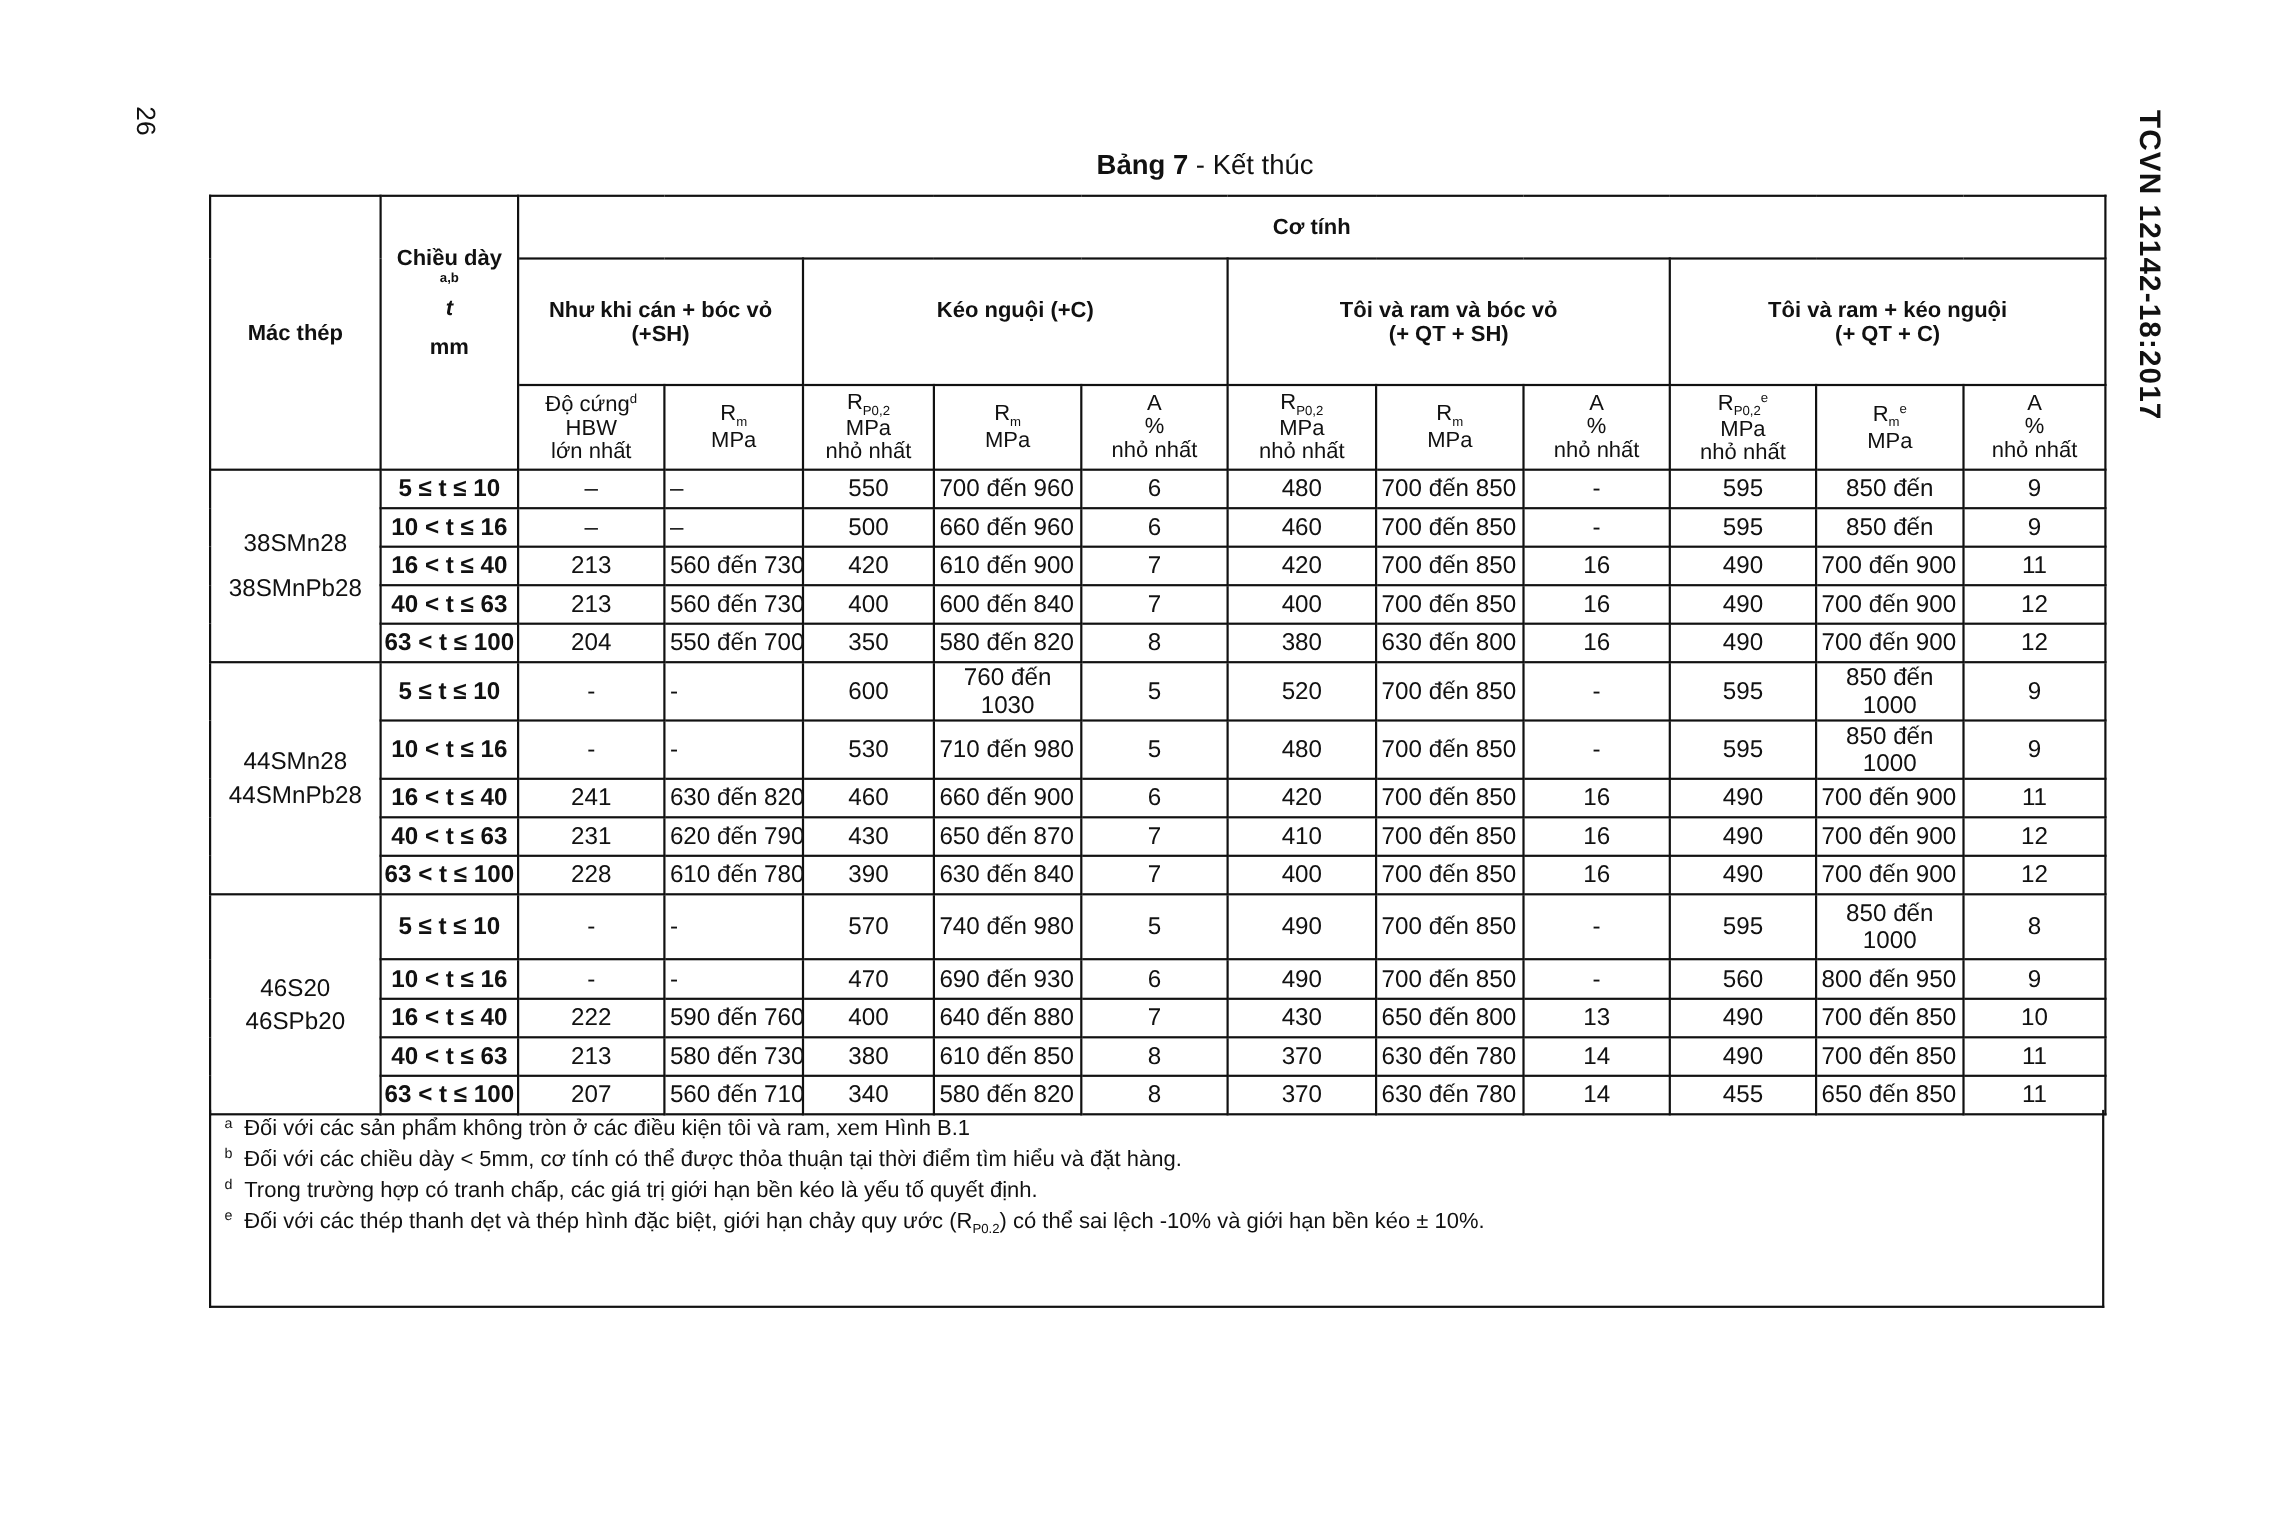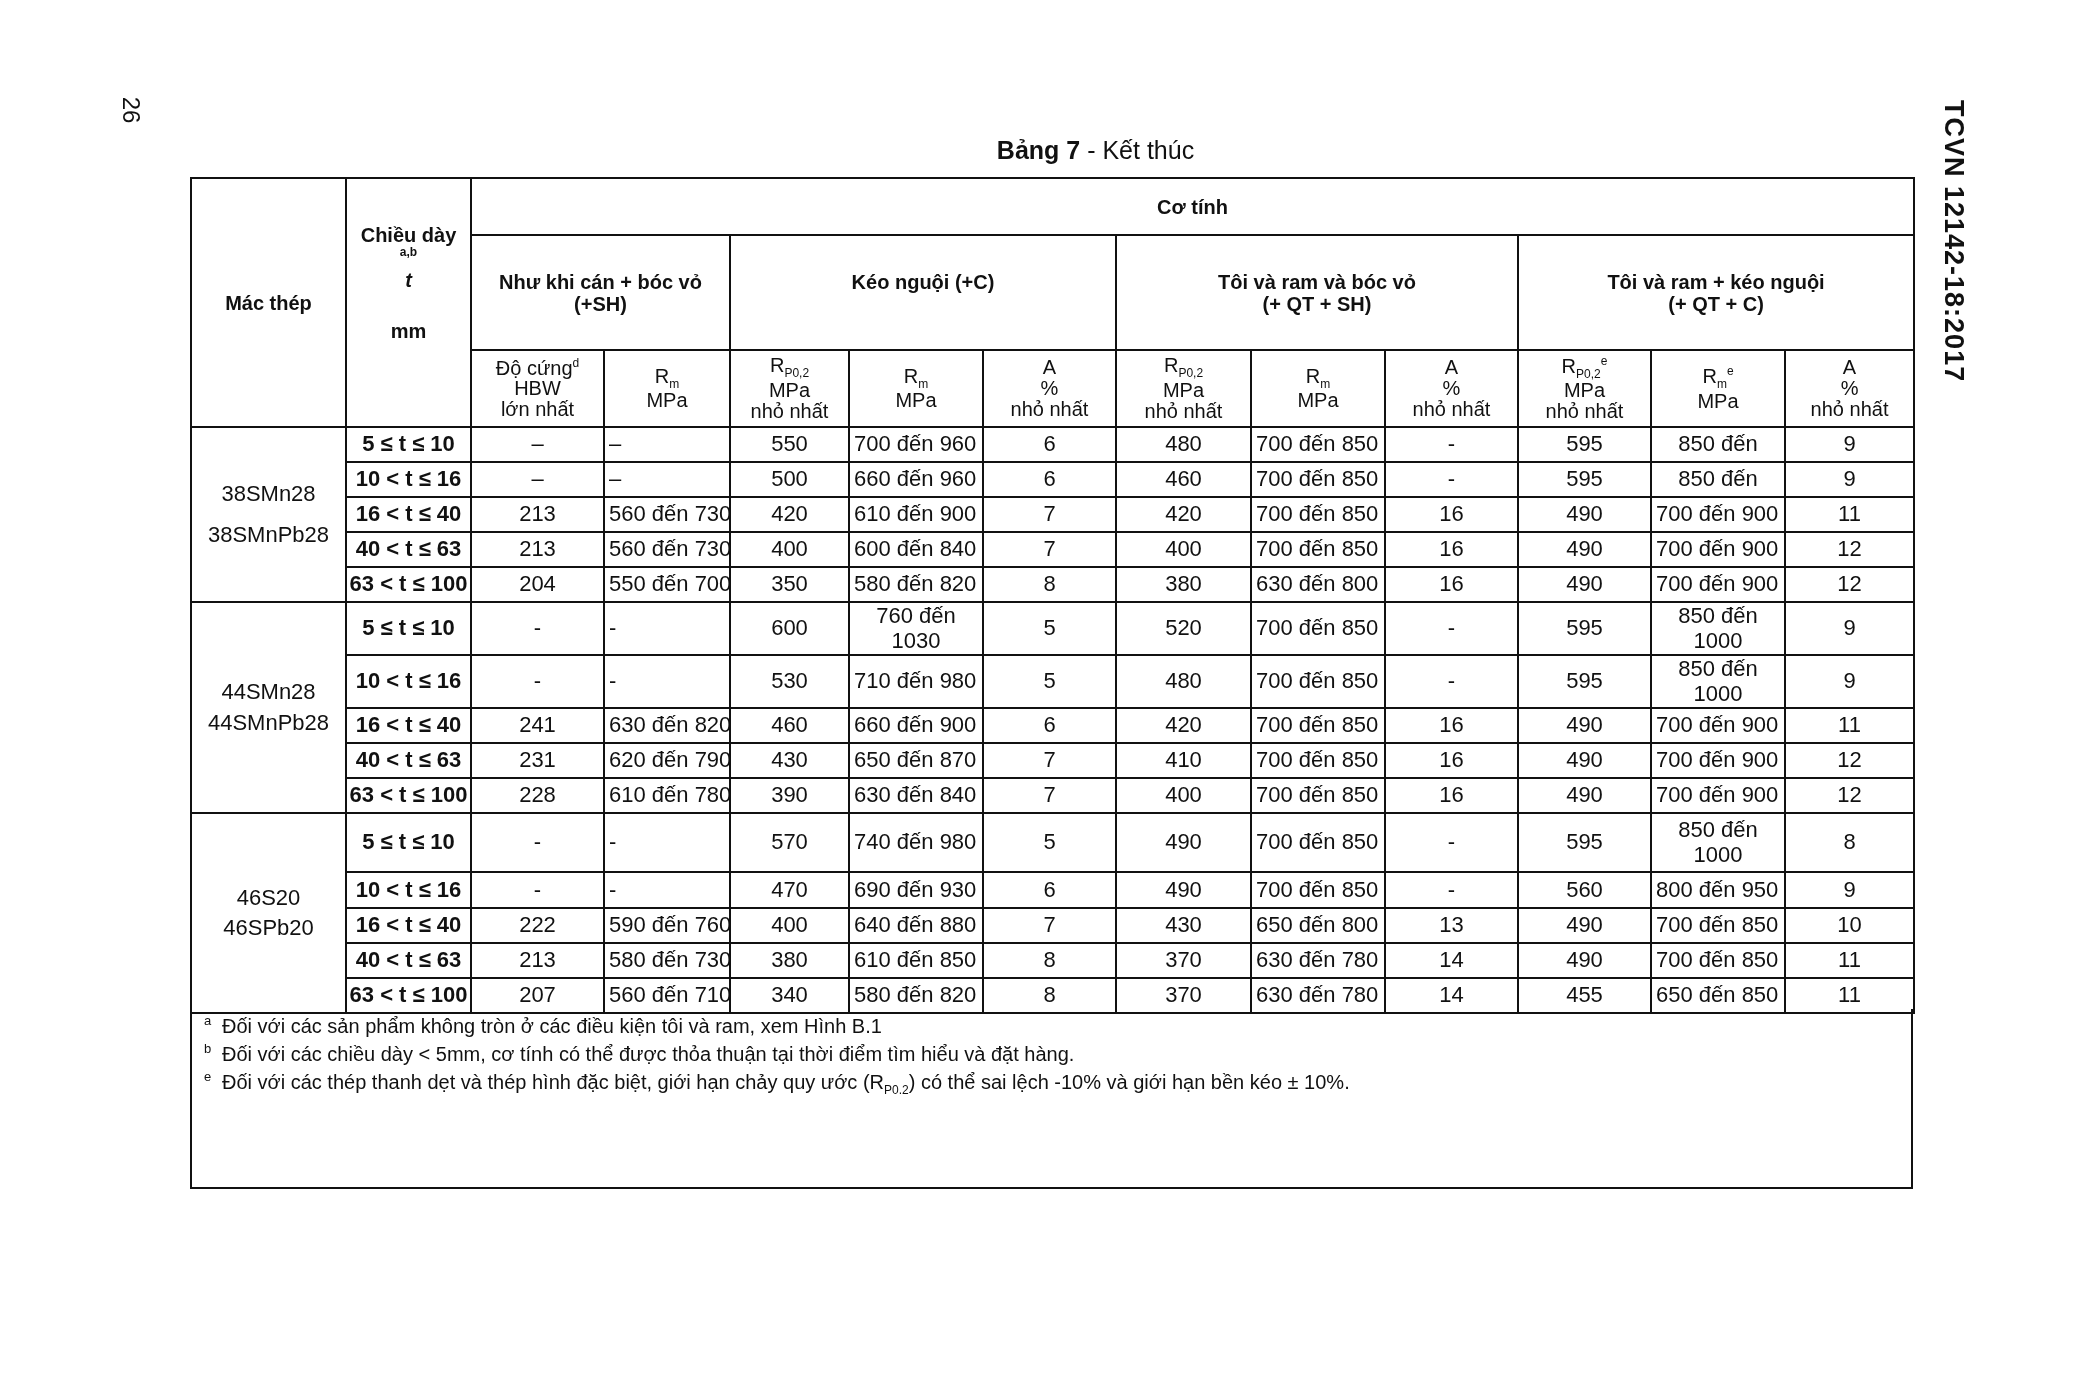--- a/index.html
+++ b/index.html
@@ -51,21 +51,21 @@
       <col style="width:134px">
       <col style="width:129px">
   </colgroup>
   <thead>
     <tr style="height:57px">
       <td rowspan="3" class="hdr">Mác thép</td>
       <td rowspan="3" class="hdr" style="vertical-align:top;padding-top:45px;">
         <div>Chiều dày</div>
         <div style="font-size:12px">a,b</div>
         <div style="font-style:italic;margin-top:10px">t</div>
-        <div style="margin-top:29px">mm</div>
+        <div style="margin-top:14px">mm</div>
       </td>
       <td colspan="11" class="hdr">Cơ tính</td>
     </tr>
     <tr style="height:115px">
       <td colspan="2" class="hdr hdr-gap">
           <div>Như khi cán + bóc vỏ</div>
           <div>(+SH)</div>
         </td>
       <td colspan="3" class="hdr hdr-gap">
           <div>Kéo nguội (+C)</div>
@@ -356,14 +356,15 @@
         <td>455</td>
         <td class="cell-range">650 đến 850</td>
         <td>11</td>
       </tr>
     </tbody>
 </table>
 
 <div class="notes" id="notes">
     <div class="note"><span class="mk">a</span><span>Đối với các sản phẩm không tròn ở các điều kiện tôi và ram, xem Hình B.1</span></div>
     <div class="note"><span class="mk">b</span><span>Đối với các chiều dày &lt; 5mm, cơ tính có thể được thỏa thuận tại thời điểm tìm hiểu và đặt hàng.</span></div>
+    <div class="note"><span class="mk">d</span><span>Trong trường hợp có tranh chấp, các giá trị giới hạn bền kéo là yếu tố quyết định.</span></div>
     <div class="note"><span class="mk">e</span><span>Đối với các thép thanh dẹt và thép hình đặc biệt, giới hạn chảy quy ước (R</span><sub>P0.2</sub><span>) có thể sai lệch -10% và giới hạn bền kéo ± 10%.</span></div>
   </div>
 
 </body></html>

